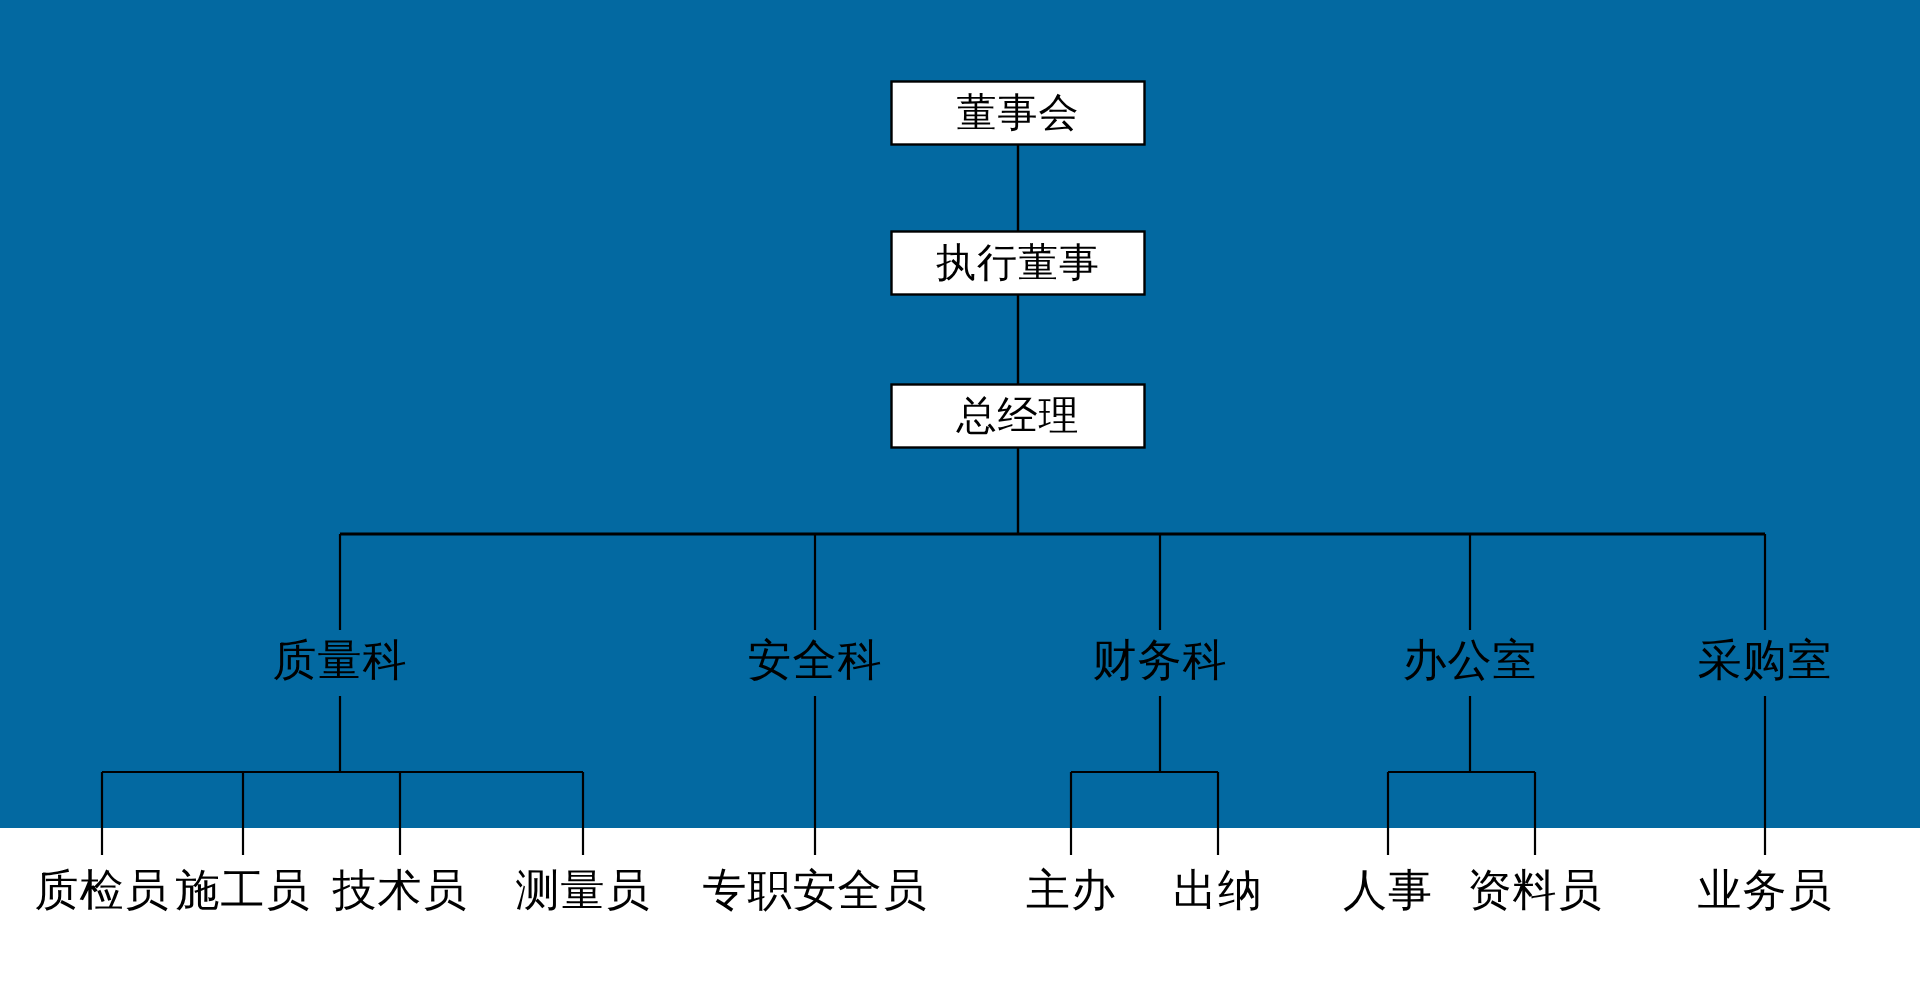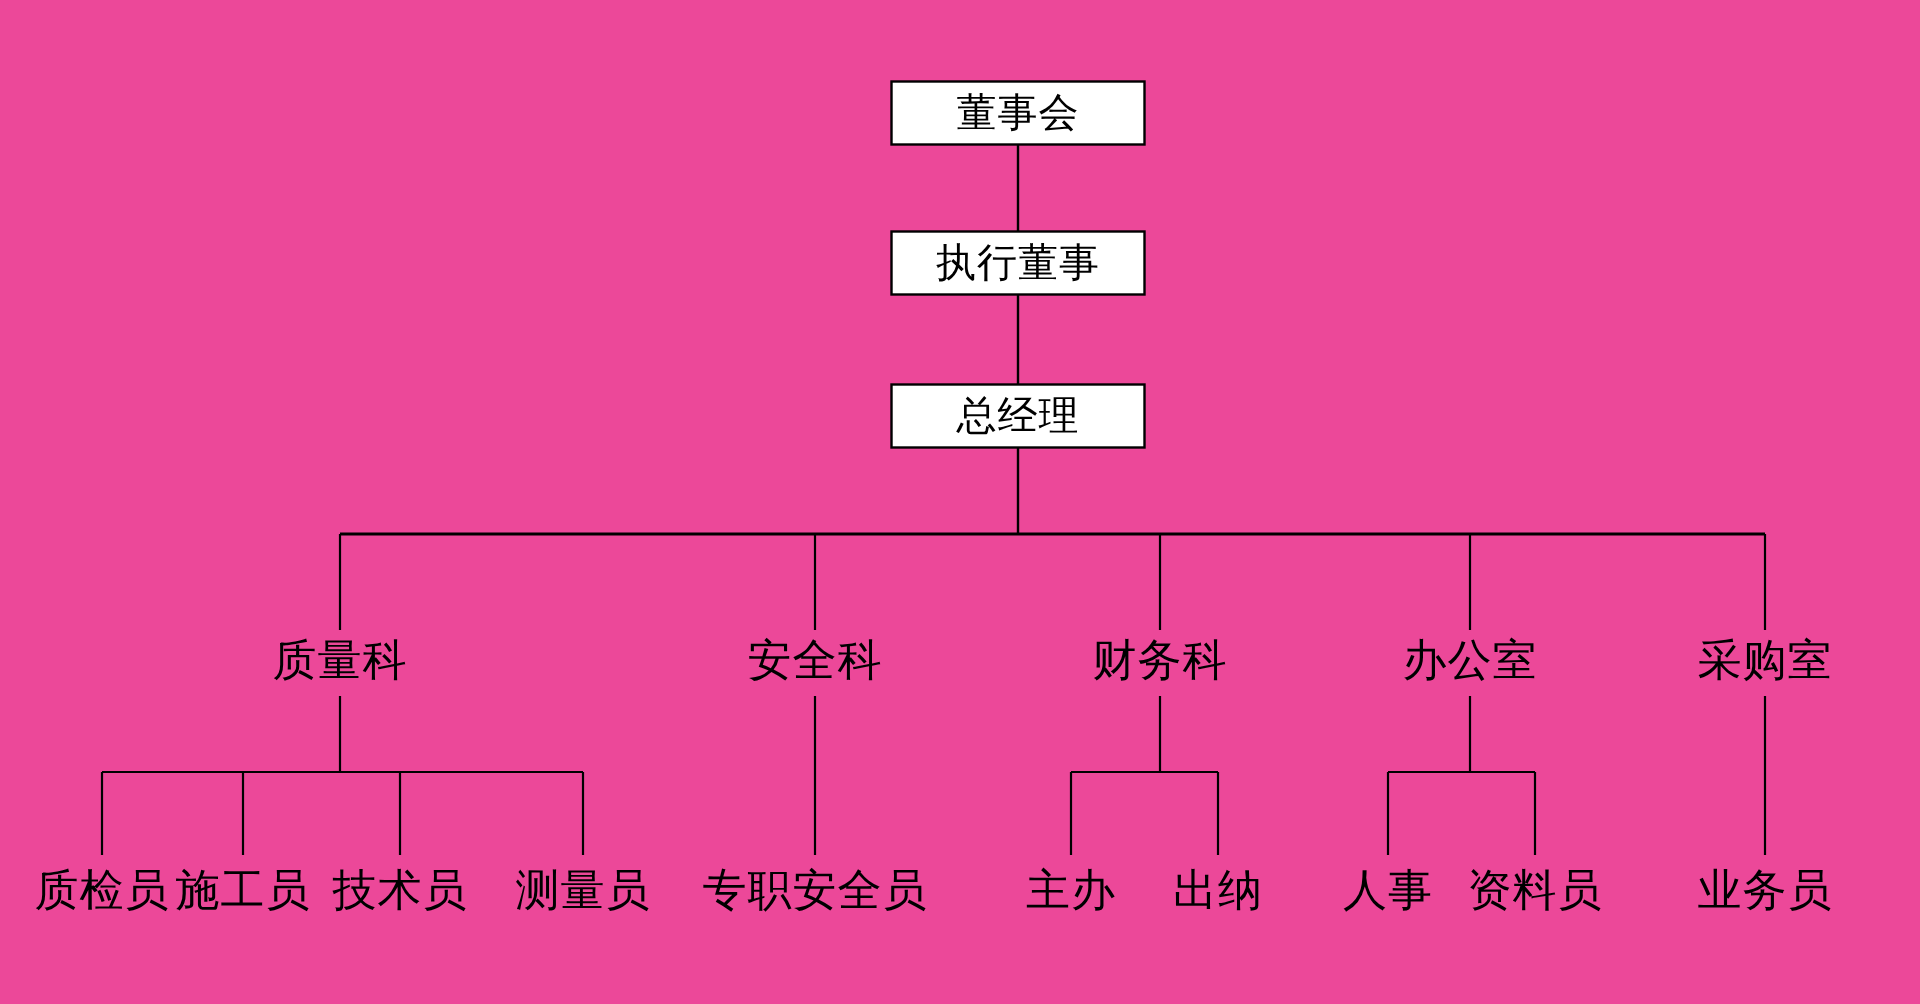--- a/index.html
+++ b/index.html
@@ -10,22 +10,22 @@
   }
   body {
     width: 1920px;
     height: 1004px;
     overflow: hidden;
     font-family: "DejaVu Sans", "Liberation Sans", sans-serif;
   }
   #chart-root {
     position: relative;
     width: 1920px;
-    height: 1004px;
-    background: #ec4899;
+    height: 828px;
+    background: #0369a1;
   }
   svg.org-svg {
     position: absolute;
     left: 0;
     top: 0;
     width: 1920px;
     height: 1004px;
     display: block;
   }
   .node-box {

